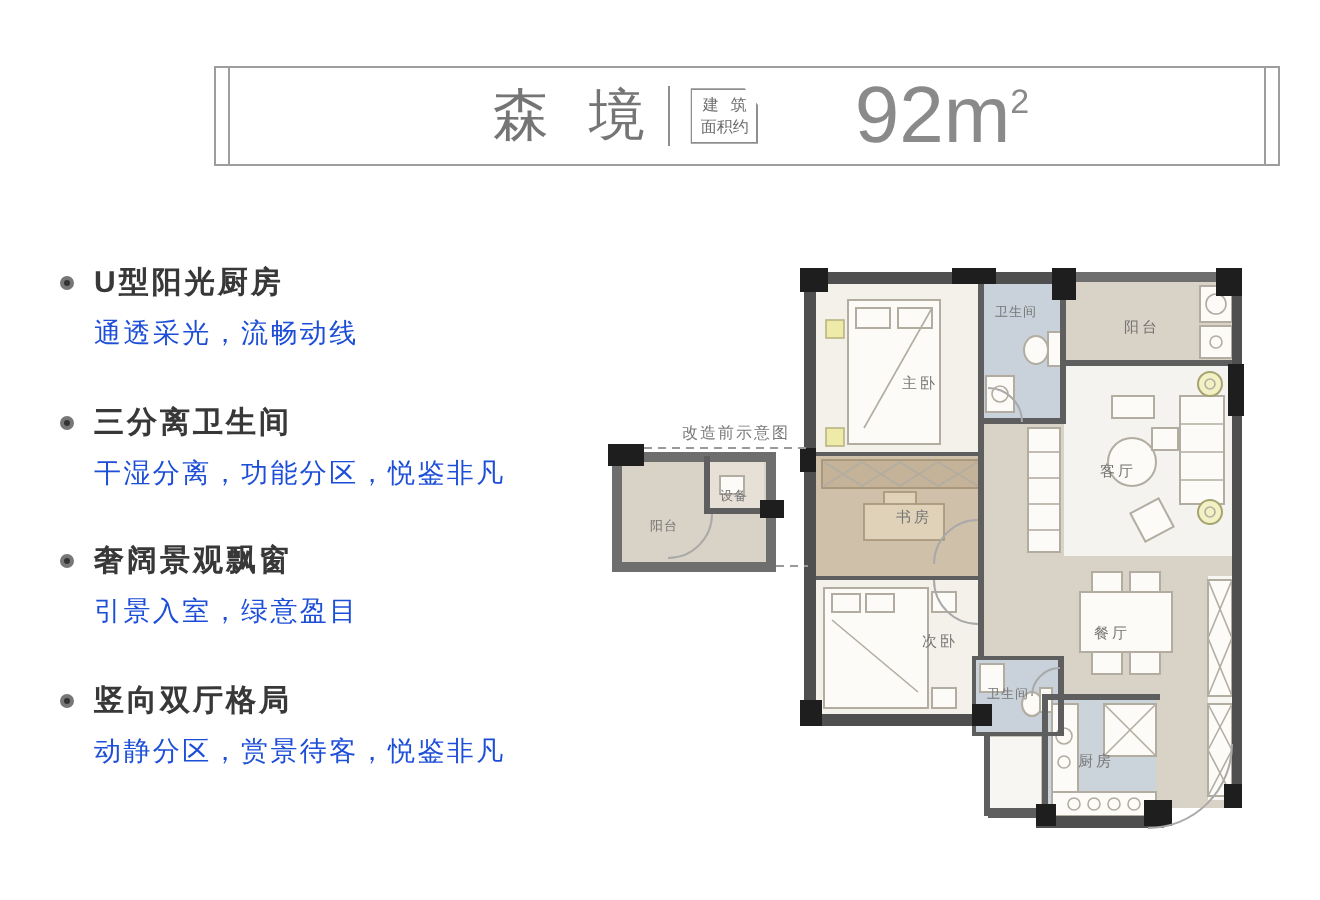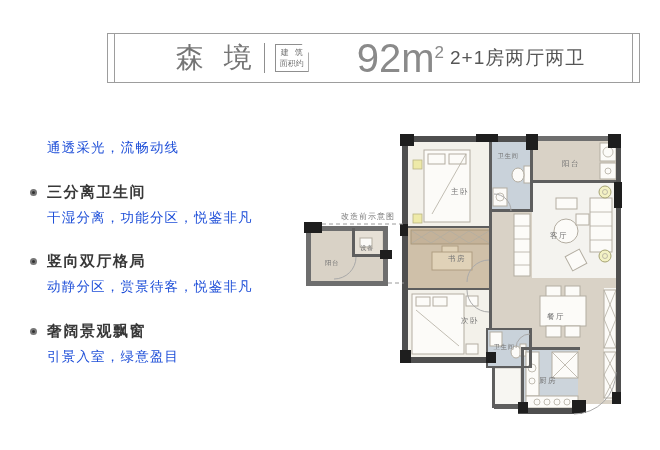--- a/index.html
+++ b/index.html
@@ -80,47 +80,50 @@
 <div class="banner">
   <span class="accent l"></span>
   <span class="accent r"></span>
   <div class="h-title">森境</div>
   <div class="h-divider"></div>
   <div class="h-areabox">
     <span class="l1">建筑</span>
     <span class="l2">面积约</span>
   </div>
   <div class="h-area"><span>92m</span><sup>2</sup></div>
-  <div class="h-spec">2+1房两厅两卫</div>
 </div>
 
 <div class="features">
   <div class="feature">
+    <div class="f-title">
+        <span class="bullet"></span>
+        <span>U型阳光厨房</span>
+      </div>
     <div class="f-desc">通透采光，流畅动线</div>
   </div>
   <div class="feature">
     <div class="f-title">
         <span class="bullet"></span>
         <span>三分离卫生间</span>
       </div>
     <div class="f-desc">干湿分离，功能分区，悦鉴非凡</div>
   </div>
   <div class="feature">
     <div class="f-title">
         <span class="bullet"></span>
+        <span>奢阔景观飘窗</span>
+      </div>
+    <div class="f-desc">引景入室，绿意盈目</div>
+  </div>
+  <div class="feature">
+    <div class="f-title">
+        <span class="bullet"></span>
         <span>竖向双厅格局</span>
       </div>
     <div class="f-desc">动静分区，赏景待客，悦鉴非凡</div>
-  </div>
-  <div class="feature">
-    <div class="f-title">
-        <span class="bullet"></span>
-        <span>奢阔景观飘窗</span>
-      </div>
-    <div class="f-desc">引景入室，绿意盈目</div>
   </div>
 </div>
 
 <svg class="plan" viewBox="296 126 348 318">
 
   <g>
     <rect x="408" y="142" width="84" height="86" class="fl-light"></rect>
     <rect x="492" y="142" width="40" height="70" class="fl-blue"></rect>
     <rect x="532" y="139" width="86" height="43" class="fl-beige"></rect>
     <rect x="532" y="182" width="86" height="96" class="fl-white"></rect>

